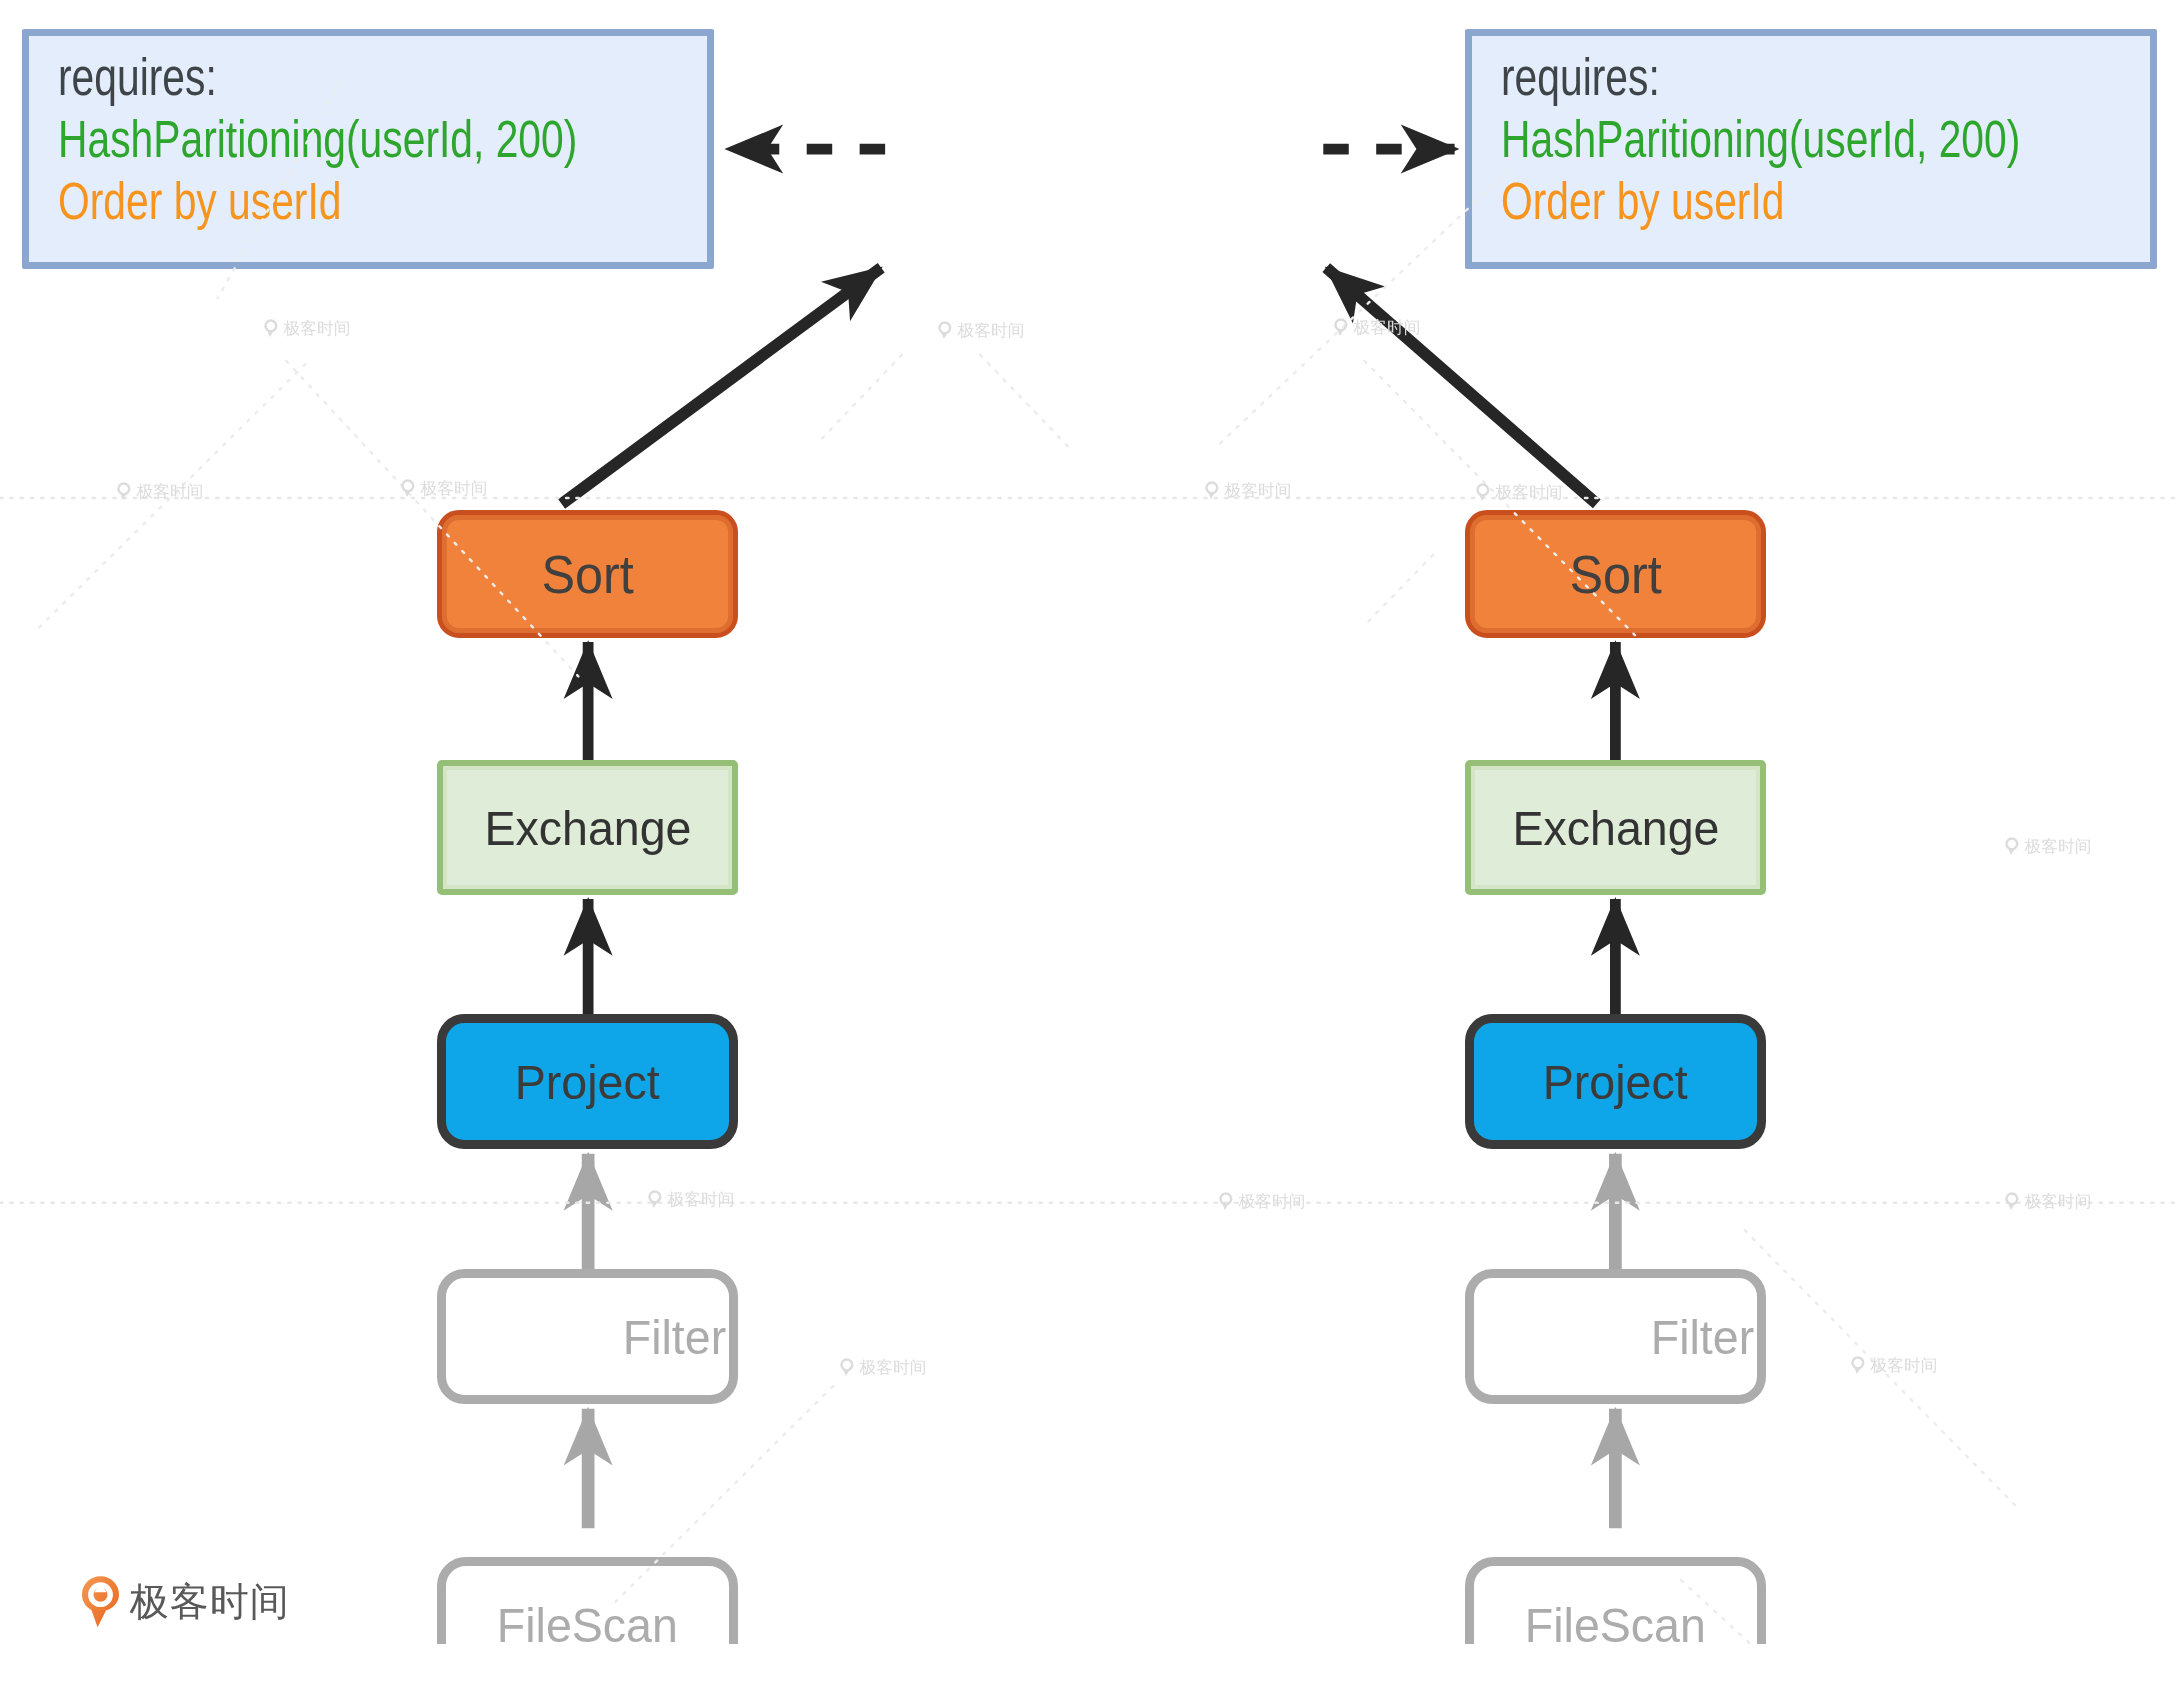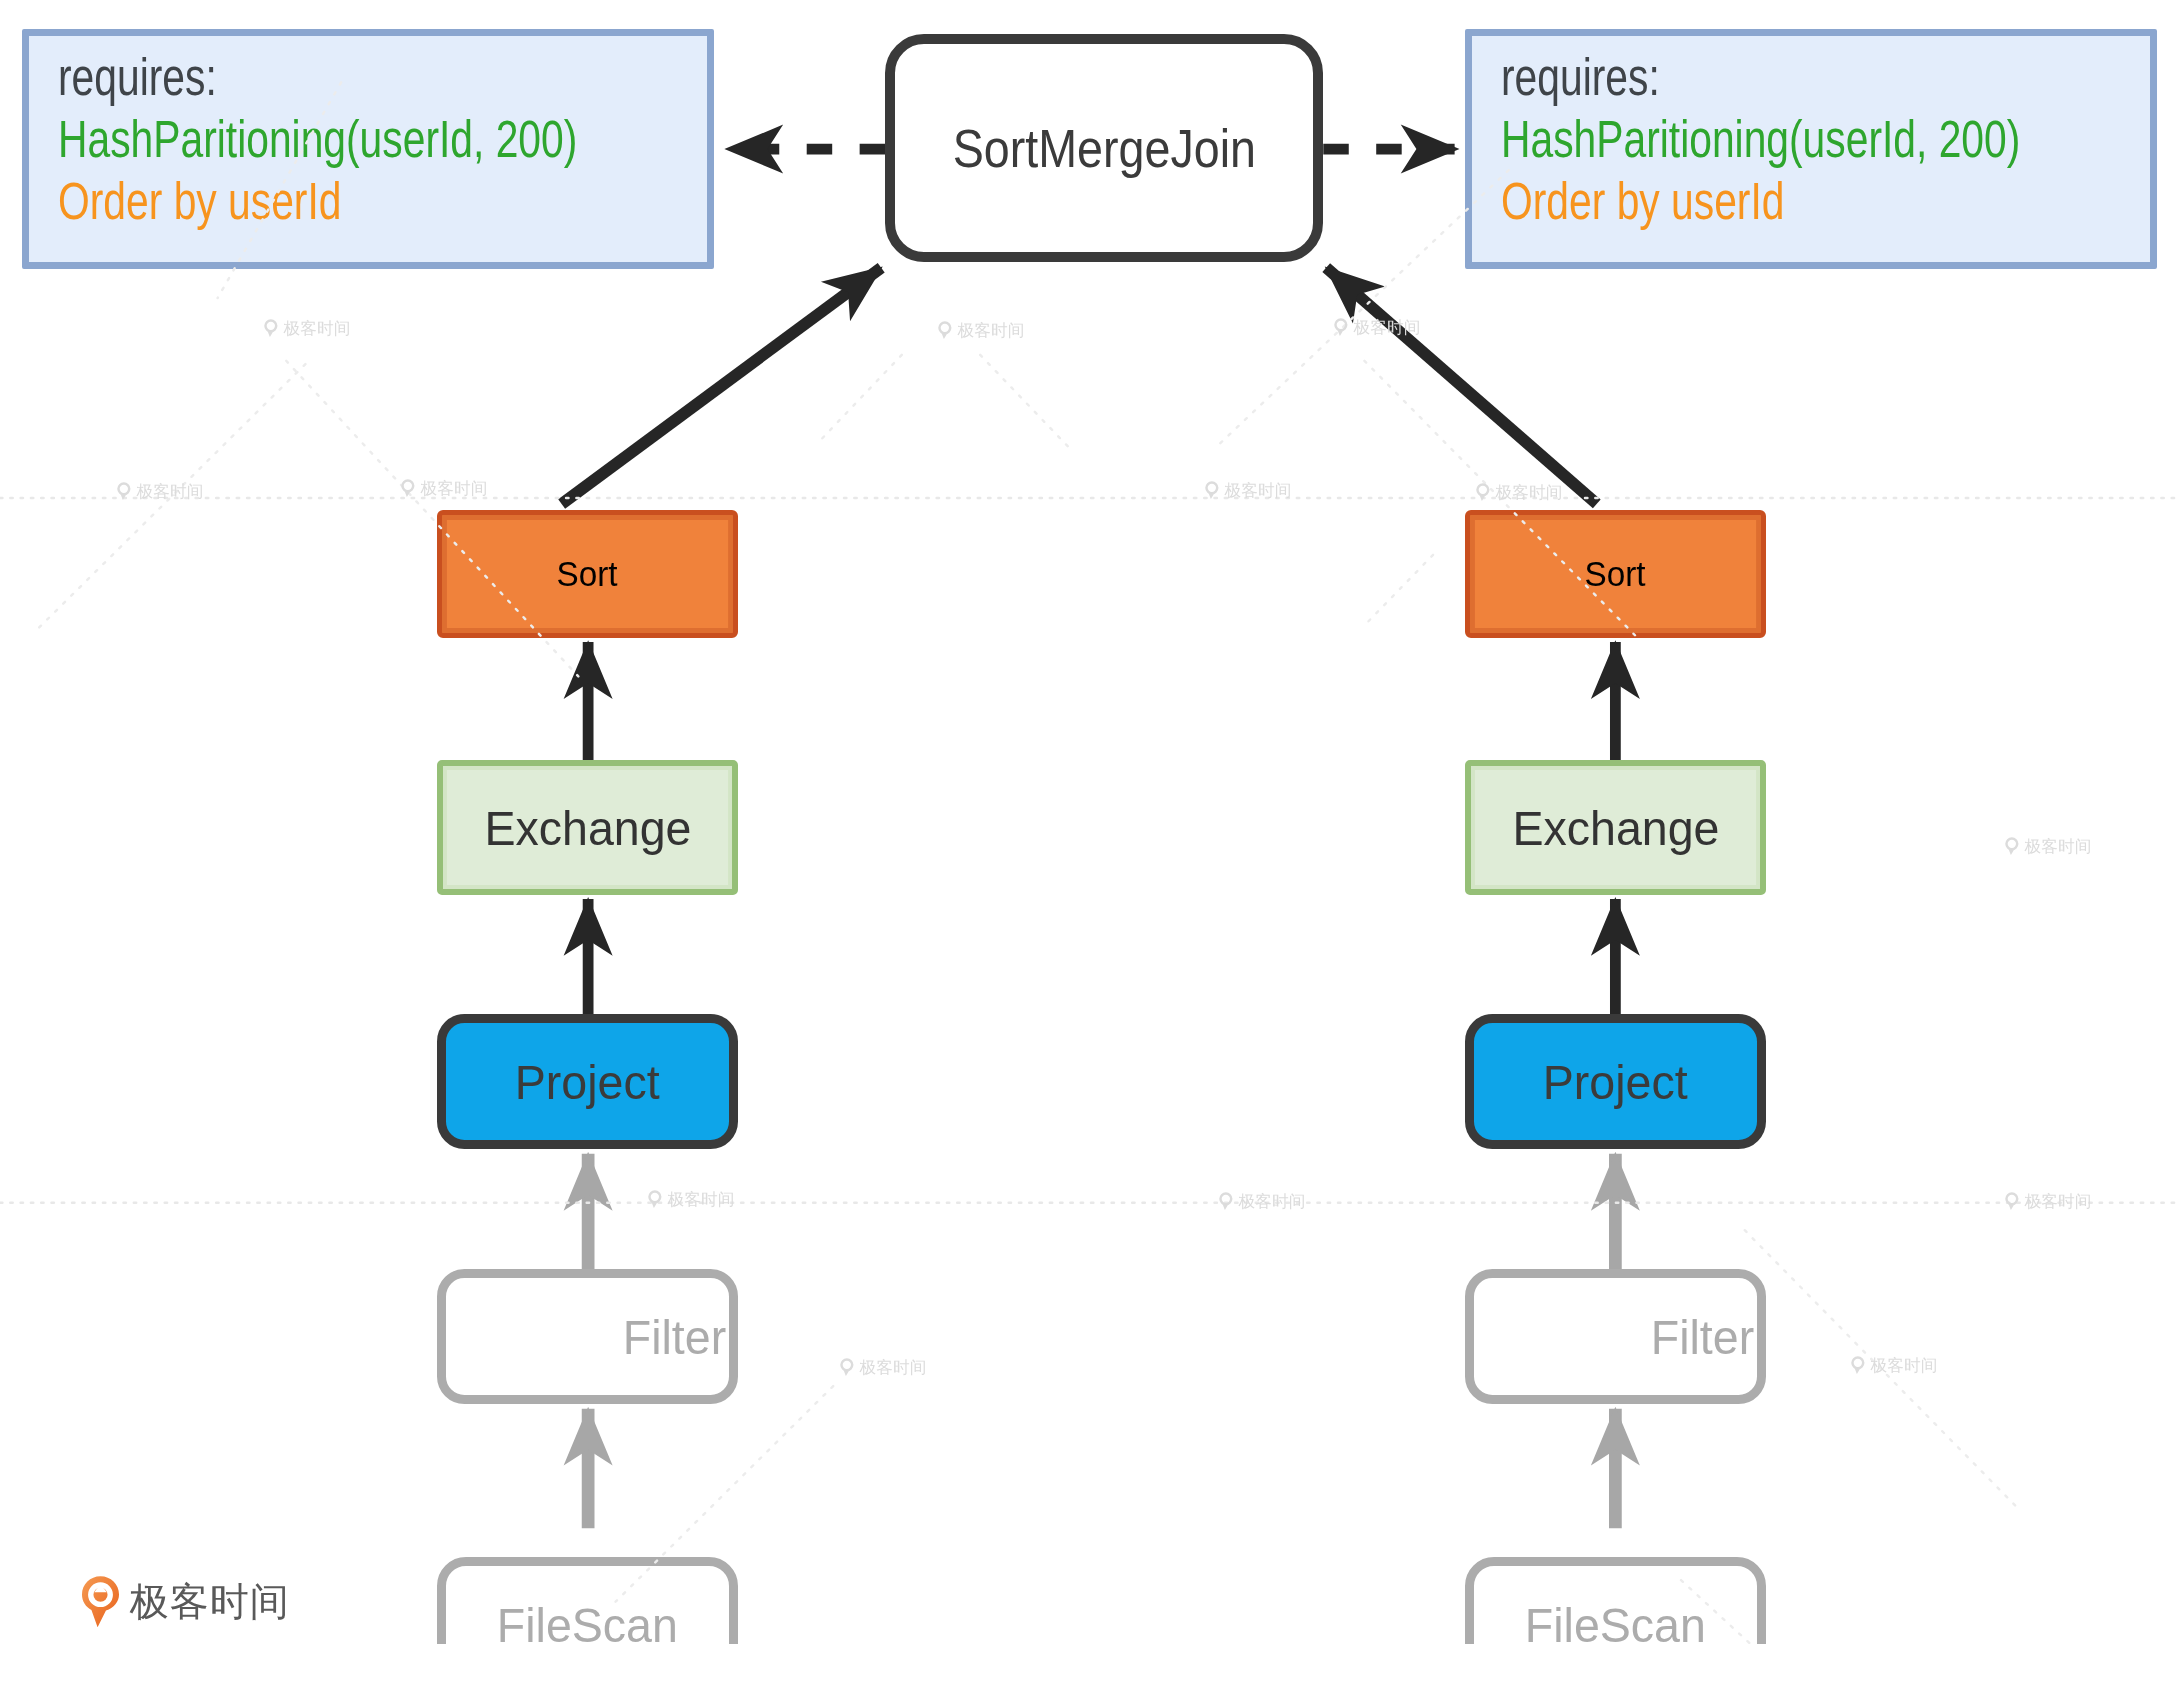--- a/index.html
+++ b/index.html
@@ -19,23 +19,23 @@
   .node .lbl{display:inline-block;transform:scaleX(.95);transform-origin:center;white-space:nowrap;}
   .col-l{left:437px;width:301px;}
   .col-r{left:1465px;width:301px;}
   .row-sort{top:510px;height:128px;}
   .row-exchange{top:760px;height:135px;}
   .row-project{top:1014px;height:135px;}
   .row-filter{top:1269px;height:135px;justify-content:flex-end;}
   .row-filescan{top:1557px;height:135px;justify-content:center;}
 
   .n-sort{
-    background:#F0823B;border:5.9px solid #C94F1F;border-radius:6px;
+    background:#F0823B;border:5.9px solid #C94F1F;border-radius:22px;
     box-shadow:inset 0 0 0 4.9px #DE6E30;
-    color:#000000;font-size:35px;
+    color:#404040;font-size:53px;
   }
   .n-exchange{
     background:#DFECD7;border:6.9px solid #95BF77;border-radius:5px;
     box-shadow:inset 0 0 0 3.9px #D3E5C6;
     color:#333333;font-size:49px;
   }
   .n-project{
     background:#0ea5e9;border:9.8px solid #3A3A3A;border-radius:27.4px;
     color:#3B3B3B;font-size:49px;
   }
@@ -120,23 +120,20 @@
     <div class="rq-green">HashParitioning(userId, 200)</div>
     <div class="rq-orange">Order by userId</div>
   </div>
 
   <div class="req req-r">
     <div class="rq-title">requires:</div>
     <div class="rq-green">HashParitioning(userId, 200)</div>
     <div class="rq-orange">Order by userId</div>
   </div>
 
-  <div class="node n-join">
-    <span class="lbl">SortMergeJoin</span>
-  </div>
 
   <div class="node col-l row-sort n-sort">
     <span class="lbl">Sort</span>
   </div>
   <div class="node col-l row-exchange n-exchange">
     <span class="lbl">Exchange</span>
   </div>
   <div class="node col-l row-project n-project">
     <span class="lbl">Project</span>
   </div>

